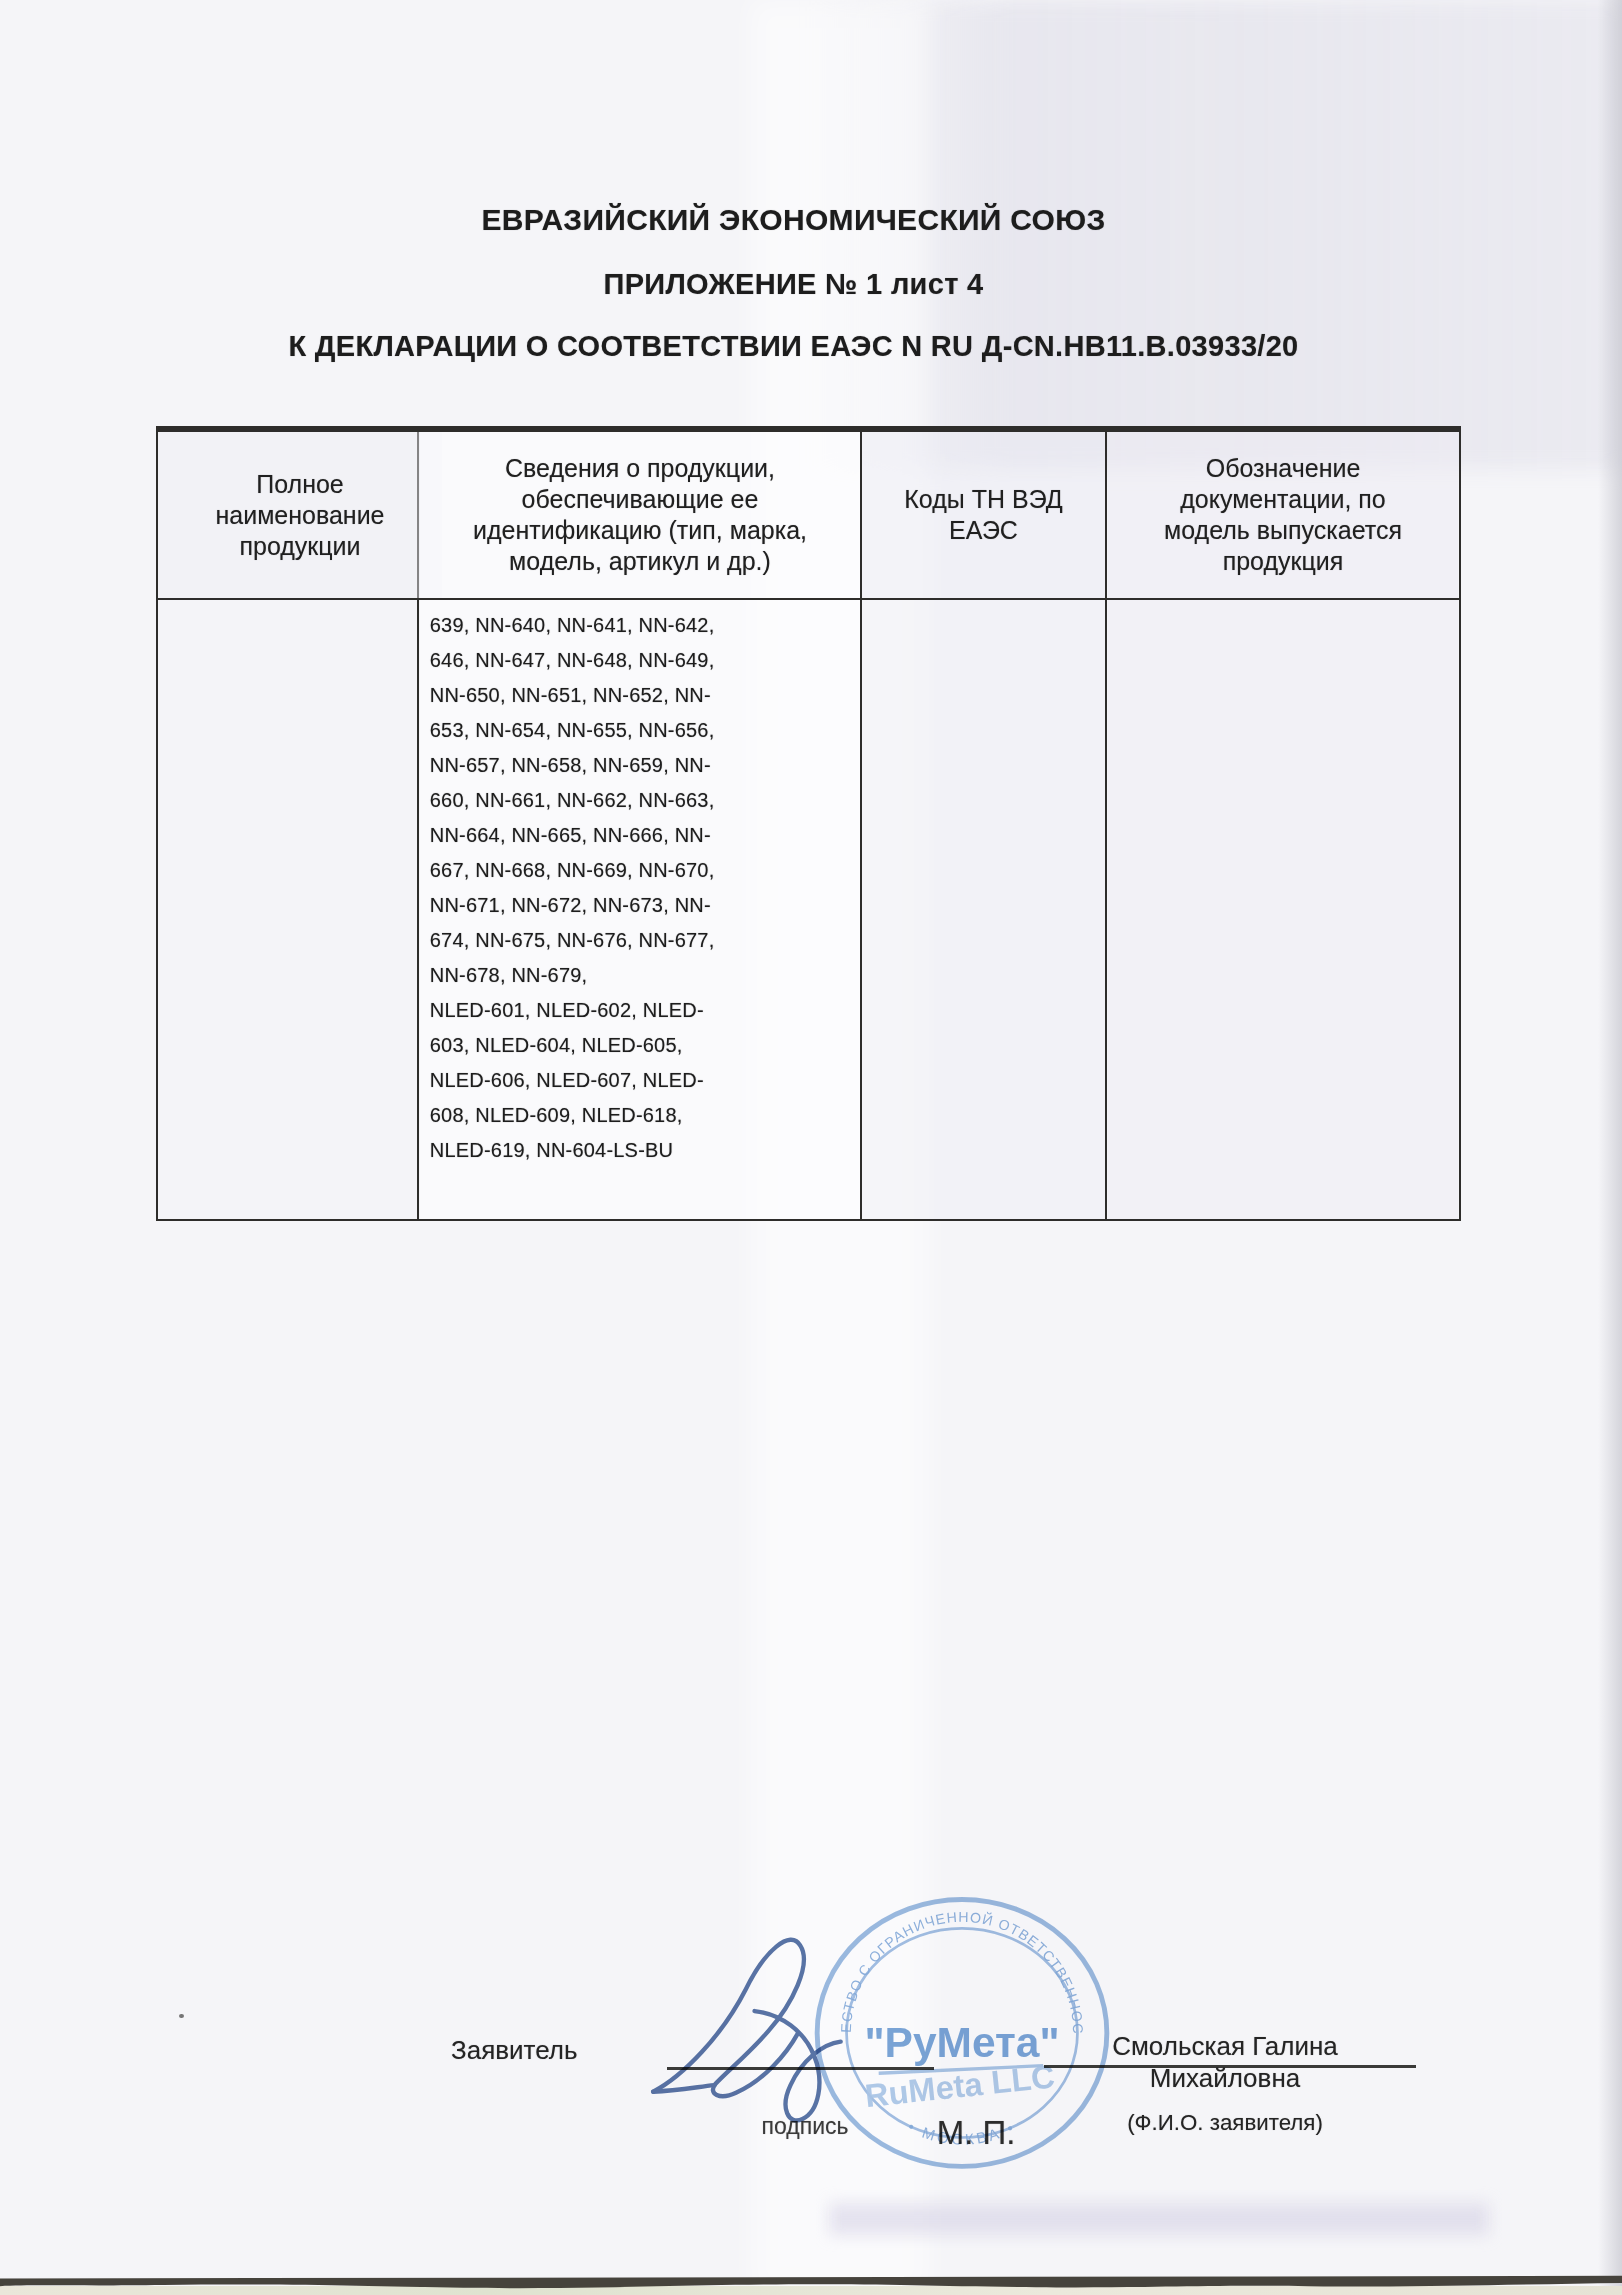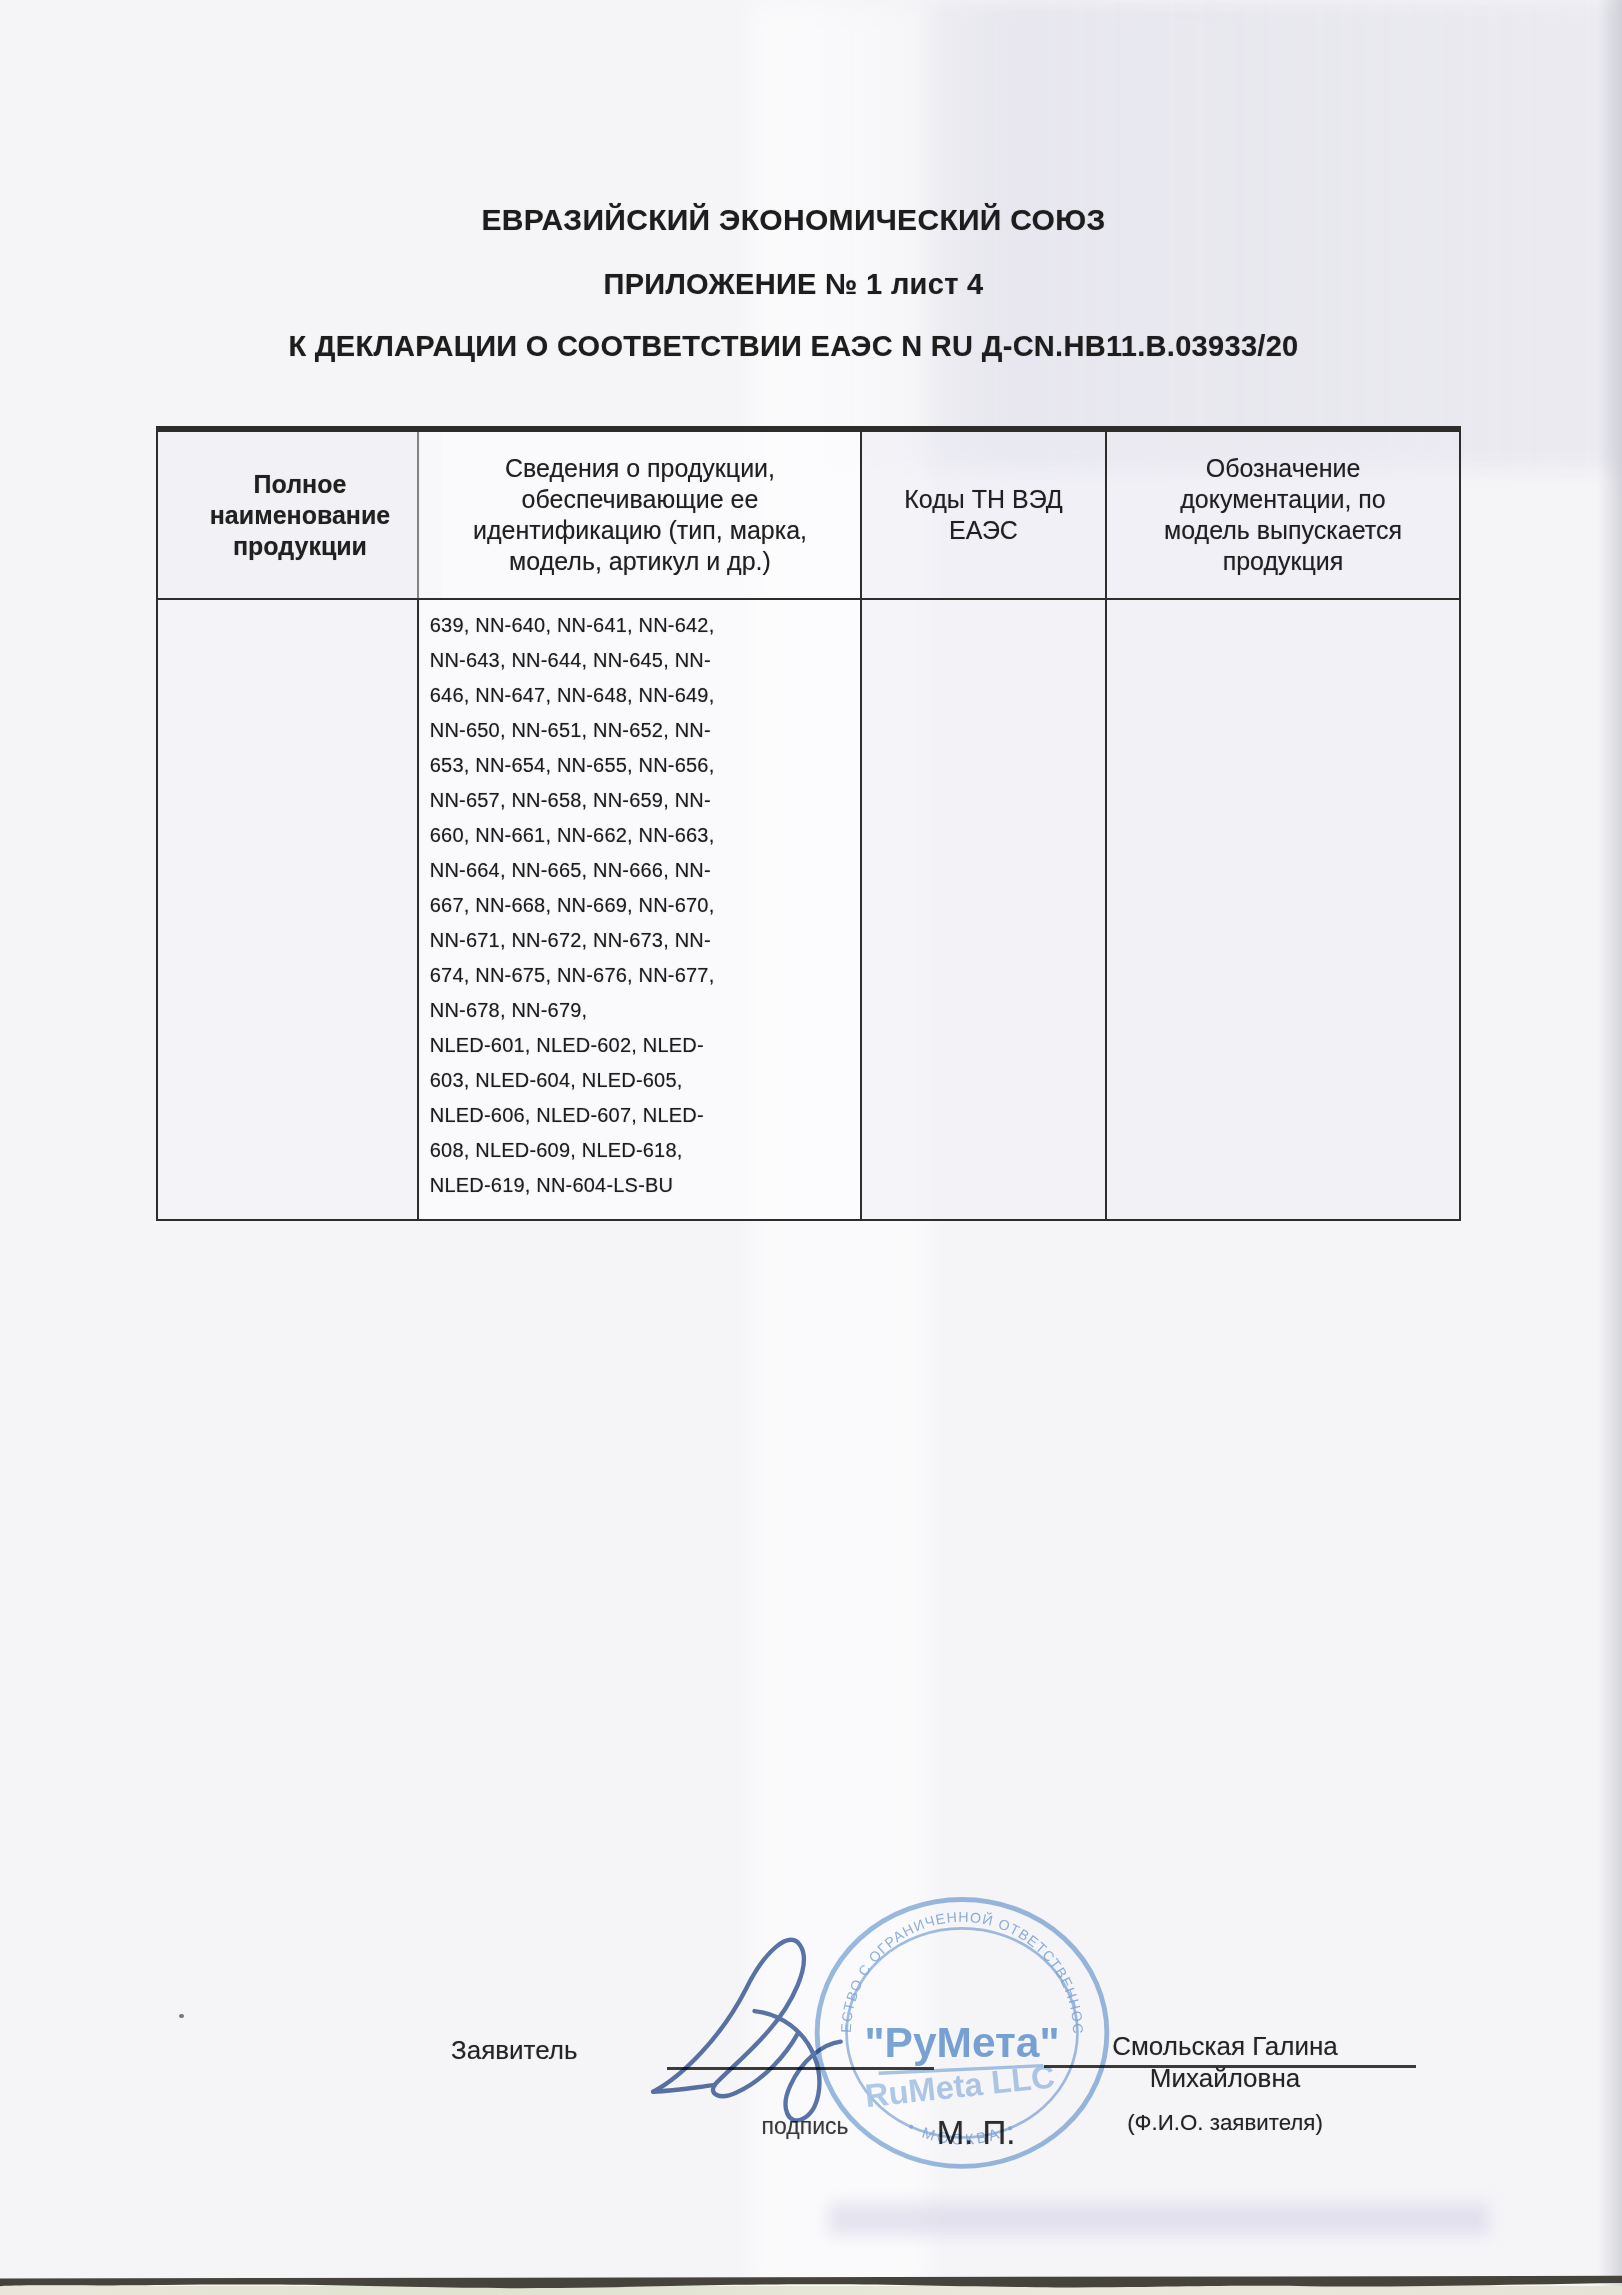--- a/index.html
+++ b/index.html
@@ -42,21 +42,21 @@
     border:2.7px solid #2e2d2b;border-top-width:6px;box-sizing:border-box;
   }
   .doc-table .vsep{position:absolute;top:0;bottom:0;width:2.2px;background:#2e2d2b;}
   .vsep-1{left:259px;} .vsep-2{left:702px;} .vsep-3{left:947px;}
   .doc-table .hsep{position:absolute;left:0;right:0;top:166px;height:2.2px;background:#2e2d2b;}
   .cell{position:absolute;box-sizing:border-box;}
   .hcell{top:0;height:166px;display:flex;flex-direction:column;justify-content:center;
     align-items:center;text-align:center;font-size:25px;color:#202020;
     text-shadow:0 0 1.1px rgba(35,35,35,0.35);}
   .hcell .line{line-height:31px;}
-  .hc-1{left:0;width:284px;background:rgba(240,240,245,0.45);font-weight:bold;}
+  .hc-1{left:0;width:284px;background:rgba(240,240,245,0.45);}
   .hc-2{left:262px;width:440px;background:rgba(253,253,255,0.55);}
   .hc-3{left:704px;width:243px;background:rgba(236,236,243,0.45);}
   .hc-4{left:950px;width:350px;background:rgba(238,236,244,0.5);}
   .bcell{top:168px;height:619px;}
   .bc-1{left:0;width:259px;background:rgba(242,242,247,0.4);}
   .bc-2{left:262px;width:440px;background:rgba(253,253,255,0.6);
     padding:7.6px 4.4px 0 9.8px;font-size:20px;color:#1d1d1d;
     text-shadow:0 0 1.1px rgba(30,30,30,0.45);letter-spacing:0.2px;}
   .bc-2 .line{line-height:35px;white-space:nowrap;}
   .bc-3{left:704px;width:243px;background:rgba(238,238,244,0.4);}
@@ -122,21 +122,20 @@
     <div class="cell hcell hc-4">
         <div class="line">Обозначение</div>
         <div class="line">документации, по</div>
         <div class="line">модель выпускается</div>
         <div class="line">продукция</div>
       </div>
 
     <div class="cell bcell bc-1"></div>
     <div class="cell bcell bc-2">
         <div class="line">639, NN-640, NN-641, NN-642,</div>
-        <div class="line">NN-643, NN-644, NN-645, NN-</div>
         <div class="line">646, NN-647, NN-648, NN-649,</div>
         <div class="line">NN-650, NN-651, NN-652, NN-</div>
         <div class="line">653, NN-654, NN-655, NN-656,</div>
         <div class="line">NN-657, NN-658, NN-659, NN-</div>
         <div class="line">660, NN-661, NN-662, NN-663,</div>
         <div class="line">NN-664, NN-665, NN-666, NN-</div>
         <div class="line">667, NN-668, NN-669, NN-670,</div>
         <div class="line">NN-671, NN-672, NN-673, NN-</div>
         <div class="line">674, NN-675, NN-676, NN-677,</div>
         <div class="line">NN-678, NN-679,</div>

